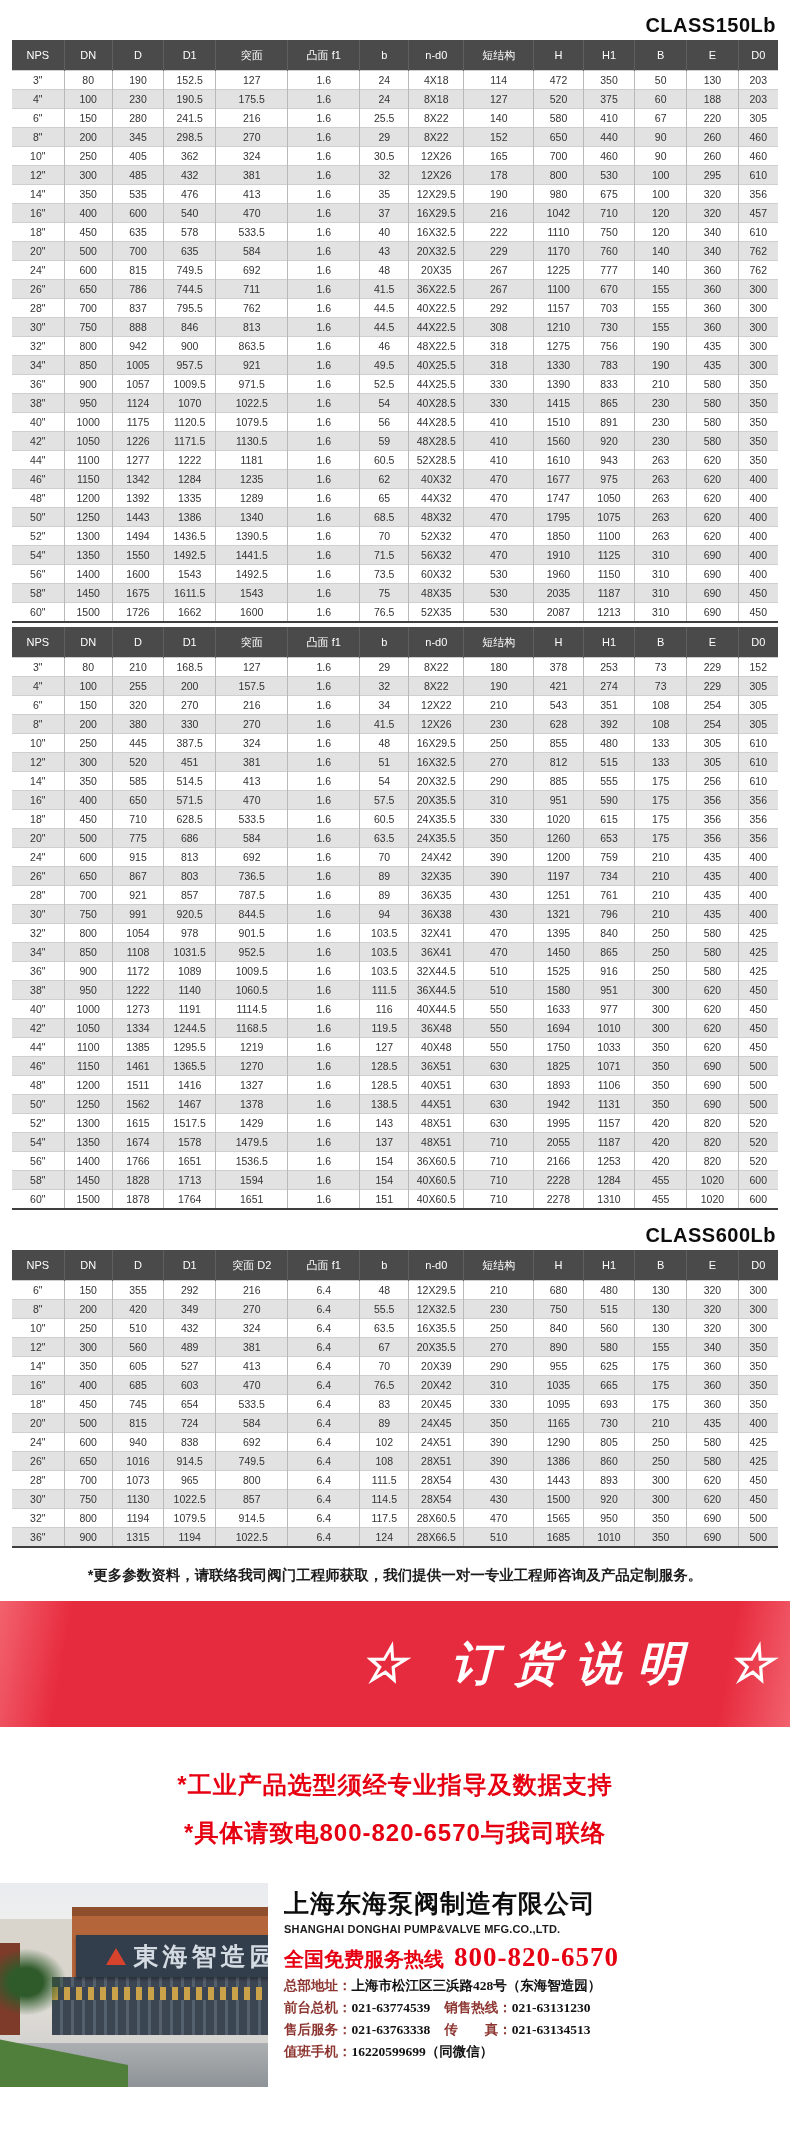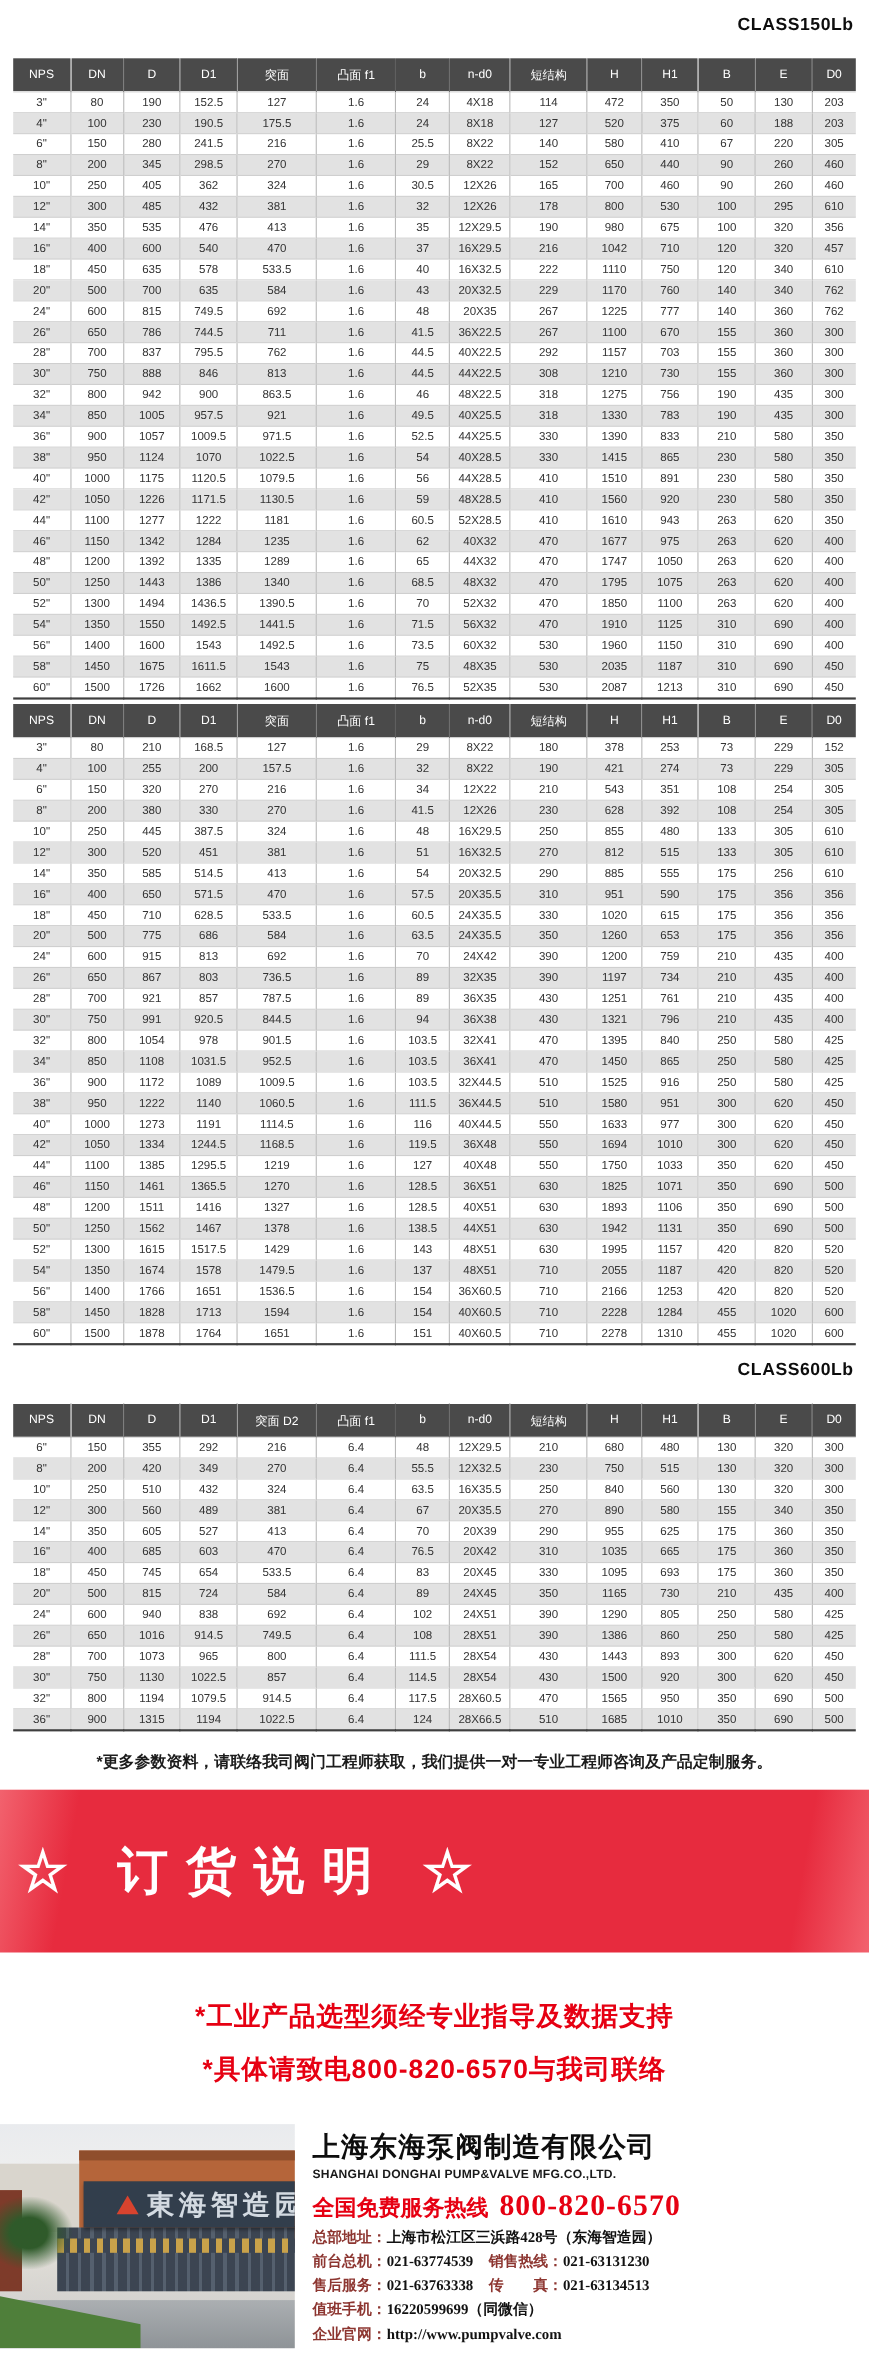--- a/index.html
+++ b/index.html
@@ -1,35 +1,35 @@
 <!DOCTYPE html>
 <html><head>
 <meta charset="utf-8">
 <style>
   html,body{margin:0;padding:0;background:#fff;}
   body{width:790px;font-family:"Liberation Sans",sans-serif;color:#222;}
   .page{width:790px;overflow:hidden;}
 
   
   .tbl-section{margin-top:4px;}
-  .tbl-title{text-align:right;padding:10px 14px 21px 0;font-size:16px;font-weight:bold;color:#0d0d0d;letter-spacing:.5px;}
+  .tbl-title{text-align:right;padding:10px 14px 3px 0;font-size:20px;font-weight:bold;color:#0d0d0d;letter-spacing:.5px;}
   table.spec{border-collapse:collapse;table-layout:fixed;width:766px;margin:0 12px;border-bottom:2px solid #3f3f3f;}
   table.spec th{background:#4a4a4a;color:#fff;font-size:11px;font-weight:normal;height:30px;border-right:1px solid #5f5f5f;padding:0;white-space:nowrap;overflow:hidden;}
   table.spec th:last-child{border-right:none;}
   table.spec td{font-size:10.5px;color:#333;text-align:center;height:18px;padding:0;border-right:1px solid #b9b9b9;border-top:1px solid #cfcfcf;white-space:nowrap;overflow:hidden;}
   table.spec td:last-child{border-right:none;}
   table.spec tbody tr:nth-child(odd){background:#ffffff;}
   table.spec tbody tr:nth-child(even){background:#e2e2e2;}
 
   
   .note{margin:18px 12px 0 12px;font-size:14.5px;font-weight:bold;color:#1c1c1c;text-align:center;}
 
   
-  .banner{margin-top:16px;height:148px;display:flex;align-items:center;justify-content:flex-start;
-    background:linear-gradient(100deg,#f2626e 0%,#e72b3e 9%,#e72b3e 91%,#f2626e 100%);}
+  .banner{margin-top:16px;height:126px;display:flex;align-items:center;justify-content:flex-end;
+    background:linear-gradient(100deg,#f2626e 0%,#e72b3e 9%,#e72b3e 91%,#f2626e 100%);font-style:italic;}
   .banner-text{color:#ffffff;font-size:46px;font-weight:bold;letter-spacing:16px;text-indent:16px;}
 
   
   .notices{margin:42px 0 34px 0;text-align:center;}
   .notice-line{color:#e60012;font-size:24px;font-weight:bold;margin:16px 0;letter-spacing:1px;}
 
   
   .footer{display:flex;margin-top:10px;height:204px;}
   .photo{position:relative;width:268px;height:204px;overflow:hidden;flex:none;
     background:linear-gradient(#e9ebee 0%,#f3f2ef 38%,#dfdcd6 60%,#c9c9c9 100%);}
@@ -1369,18 +1369,17 @@
       <div class="company-en">SHANGHAI DONGHAI PUMP&amp;VALVE MFG.CO.,LTD.</div>
       <div class="hotline">
         <span class="hotline-label">全国免费服务热线</span>
         <span class="hotline-number">800-820-6570</span>
       </div>
       <div class="contact-list">
           <div class="contact-line"><span class="c-label">总部地址：</span><span class="c-value">上海市松江区三浜路428号（东海智造园）</span></div>
           <div class="contact-line"><span class="c-label">前台总机：</span><span class="c-value">021-63774539</span><span class="c-label">销售热线：</span><span class="c-value">021-63131230</span></div>
           <div class="contact-line"><span class="c-label">售后服务：</span><span class="c-value">021-63763338</span><span class="c-label">传　　真：</span><span class="c-value">021-63134513</span></div>
           <div class="contact-line"><span class="c-label">值班手机：</span><span class="c-value">16220599699（同微信）</span></div>
-          <div class="contact-line"><span class="c-label">企业官网：</span><span class="c-value">http://www.pumpvalve.com</span></div>
         </div>
     </div>
   </div>
 
 </div>
 
 </body></html>

